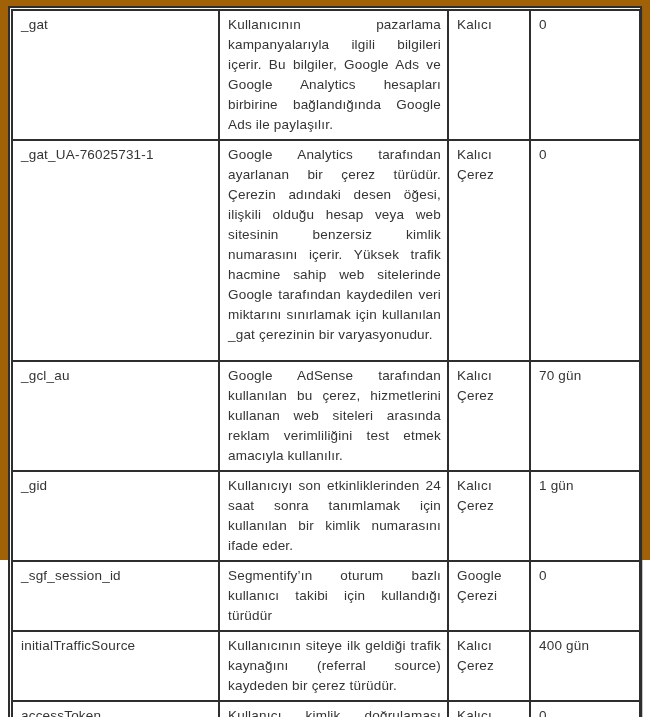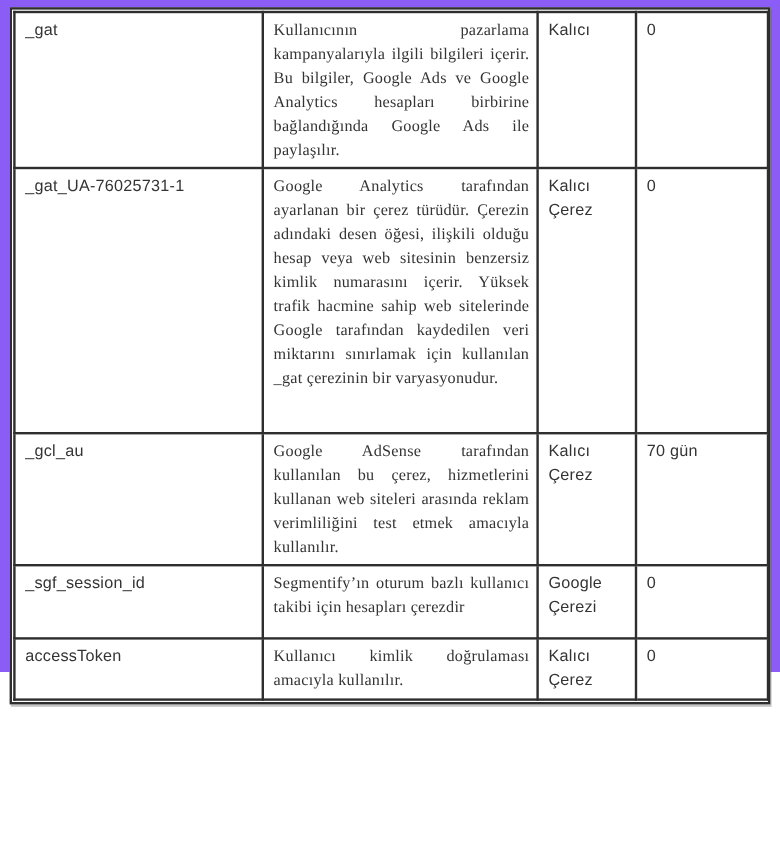--- a/index.html
+++ b/index.html
@@ -10,21 +10,21 @@
   body {
     width: 650px;
     height: 717px;
     font-family: "Liberation Sans", "DejaVu Sans", sans-serif;
     overflow: hidden;
   }
   .page {
     position: relative;
     width: 650px;
     height: 560px;
-    background: #8b5cf6;
+    background: #a16207;
   }
   
   .table-wrap {
     position: absolute;
     left: 8px;
     top: 6px;
     width: 628px;
     border: 2px solid #2e2e2e;
     padding: 1px;
     background: #ffffff;
@@ -43,21 +43,20 @@
     line-height: 20px;
     color: #343434;
     letter-spacing: 0.2px;
     overflow: hidden;
   }
   .cookie-table td.c-name {
     word-break: break-all;
   }
   .cookie-table td.c-desc {
     text-align: justify;
-    font-family: Liberation Serif, serif;
   }
   .cookie-table td.c-type,
   .cookie-table td.c-dur {
     white-space: pre-line;
     margin-left: 32px;
   }
 </style>
 </head>
 <body>
 
@@ -82,25 +81,37 @@
     <td class="c-desc">Google Analytics tarafından ayarlanan bir çerez türüdür. Çerezin adındaki desen öğesi, ilişkili olduğu hesap veya web sitesinin benzersiz kimlik numarasını içerir. Yüksek trafik hacmine sahip web sitelerinde Google tarafından kaydedilen veri miktarını sınırlamak için kullanılan _gat çerezinin bir varyasyonudur.</td>
     <td class="c-type">Kalıcı Çerez</td>
     <td class="c-dur">0</td>
   </tr>
           <tr style="height: 97px;">
     <td class="c-name">_gcl_au</td>
     <td class="c-desc">Google AdSense tarafından kullanılan bu çerez, hizmetlerini kullanan web siteleri arasında reklam verimliliğini test etmek amacıyla kullanılır.</td>
     <td class="c-type">Kalıcı Çerez</td>
     <td class="c-dur">70 gün</td>
   </tr>
+          <tr style="height: 82px;">
+    <td class="c-name">_gid</td>
+    <td class="c-desc">Kullanıcıyı son etkinliklerinden 24 saat sonra tanımlamak için kullanılan bir kimlik numarasını ifade eder.</td>
+    <td class="c-type">Kalıcı Çerez</td>
+    <td class="c-dur">1 gün</td>
+  </tr>
           <tr style="height: 61px;">
     <td class="c-name">_sgf_session_id</td>
-    <td class="c-desc">Segmentify’ın oturum bazlı kullanıcı takibi için hesapları çerezdir</td>
+    <td class="c-desc">Segmentify’ın oturum bazlı kullanıcı takibi için kullandığı türüdür</td>
     <td class="c-type">Google Çerezi</td>
     <td class="c-dur">0</td>
+  </tr>
+          <tr style="height: 59px;">
+    <td class="c-name">initialTrafficSource</td>
+    <td class="c-desc">Kullanıcının siteye ilk geldiği trafik kaynağını (referral source) kaydeden bir çerez türüdür.</td>
+    <td class="c-type">Kalıcı Çerez</td>
+    <td class="c-dur">400 gün</td>
   </tr>
           <tr style="height: 51px;">
     <td class="c-name">accessToken</td>
     <td class="c-desc">Kullanıcı kimlik doğrulaması amacıyla kullanılır.</td>
     <td class="c-type">Kalıcı Çerez</td>
     <td class="c-dur">0</td>
   </tr>
         </tbody>
     </table>
   </div>

